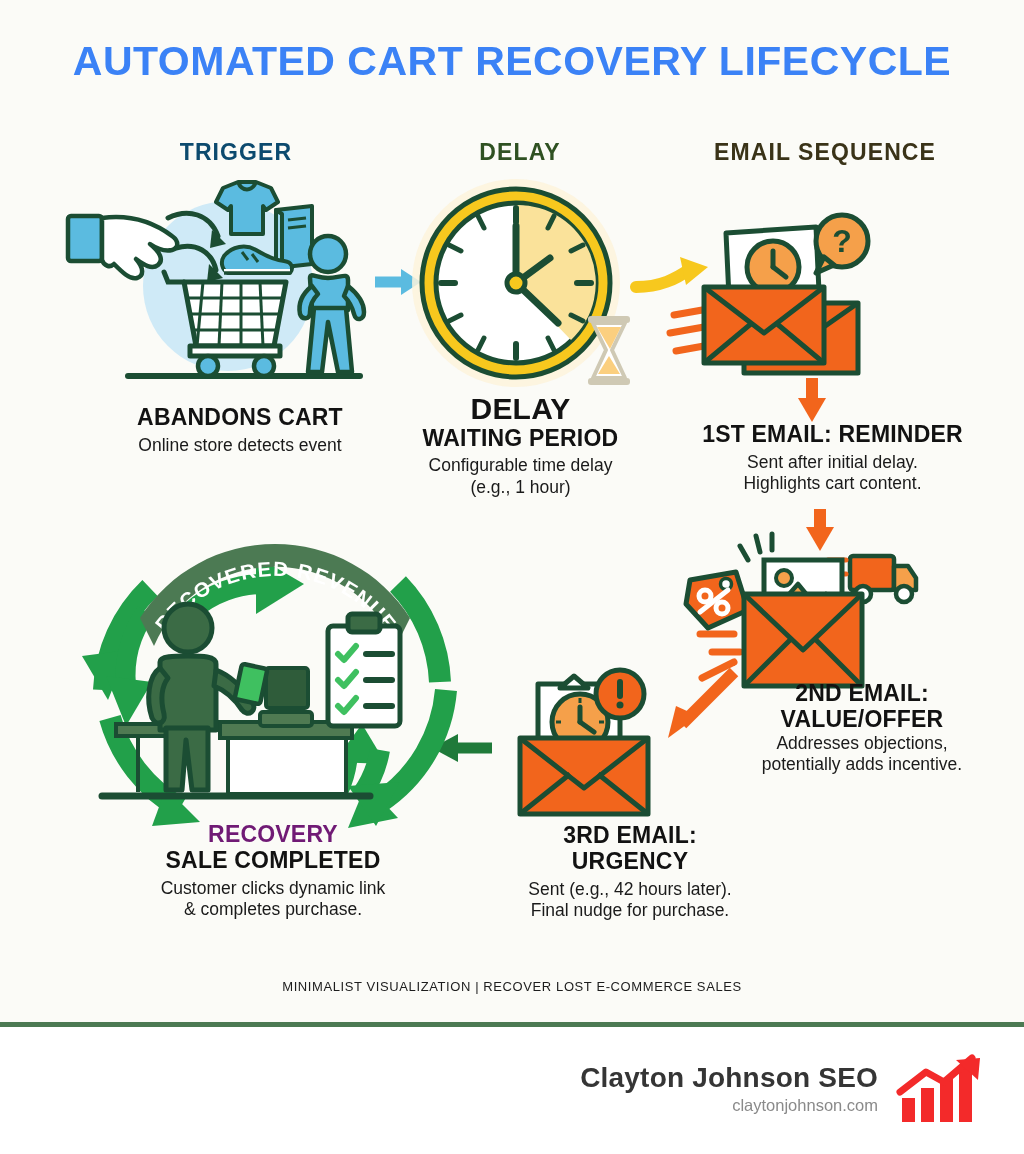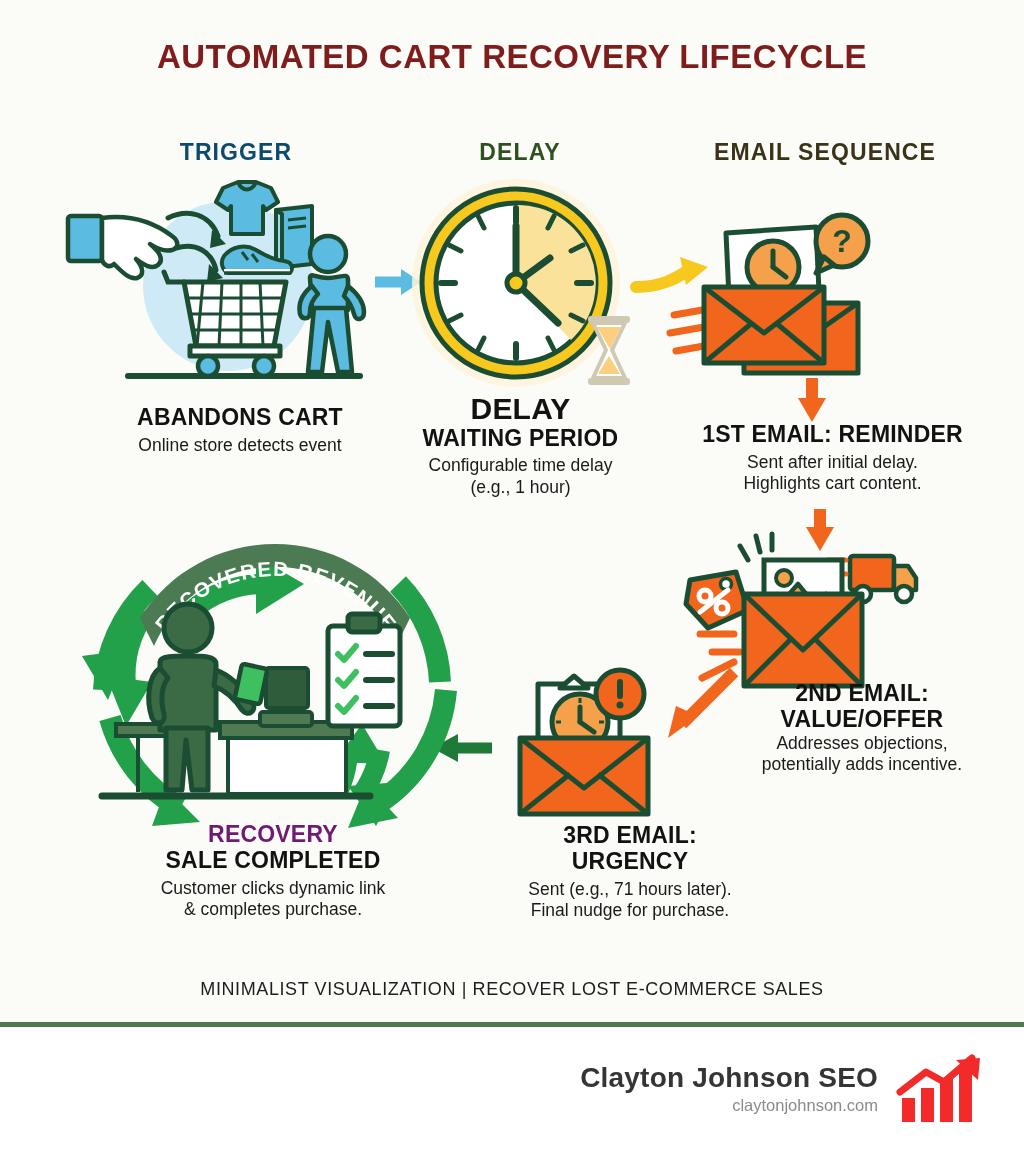--- a/index.html
+++ b/index.html
@@ -21,22 +21,22 @@
   }
   .divider{
     position:absolute;left:0;top:1022px;width:1024px;height:5px;
     background:#4c7a53;
   }
 
   
   .title{
     position:absolute;left:0;top:38px;width:1024px;
     text-align:center;
-    font-size:33px;font-weight:bold;letter-spacing:0.5px;
-    color:#7f1d1d;
+    font-size:41px;font-weight:bold;letter-spacing:0.5px;
+    color:#3b82f6;
     font-family:"Liberation Sans", sans-serif;
   }
 
   
   .sec-head{
     position:absolute;
     font-size:23px;font-weight:bold;letter-spacing:1.1px;
     text-align:center;
   }
   #head-trigger{left:116px;top:139px;width:240px;color:#0c4a6e;}
@@ -53,21 +53,21 @@
   #cap-trigger{left:60px;top:405px;width:360px;}
   #cap-delay{left:378px;top:392px;width:285px;}
   #cap-email1{left:660px;top:422px;width:345px;}
   #cap-email2{left:712px;top:681px;width:300px;}
   #cap-email3{left:480px;top:823px;width:300px;}
   #cap-recovery{left:78px;top:822px;width:390px;}
 
   
   .tagline{
     position:absolute;left:0;top:979px;width:1024px;text-align:center;
-    font-size:18px;letter-spacing:.6px;color:#1d1d1d;
+    font-size:13px;letter-spacing:.6px;color:#1d1d1d;
   }
 
   
   .brand{position:absolute;right:146px;top:1062px;text-align:right;}
   .brand .b1{font-size:28px;font-weight:bold;color:#353535;letter-spacing:.2px;}
   .brand .b2{font-size:16.5px;color:#8a8a8a;margin-top:2px;}
   .brandmark{position:absolute;right:36px;top:1058px;width:92px;height:66px;}
 
   svg{display:block;overflow:visible;}
   .illo{position:absolute;}
@@ -395,21 +395,21 @@
   <div class="cap" id="cap-email2">
     <div class="t1">2ND EMAIL:</div>
     <div class="t1">VALUE/OFFER</div>
     <div class="t2" style="margin-top:0">Addresses objections,</div>
     <div class="t2" style="margin-top:0">potentially adds incentive.</div>
   </div>
 
   <div class="cap" id="cap-email3">
     <div class="t1">3RD EMAIL:</div>
     <div class="t1">URGENCY</div>
-    <div class="t2">Sent (e.g., 71 hours later).</div>
+    <div class="t2">Sent (e.g., 42 hours later).</div>
     <div class="t2" style="margin-top:0">Final nudge for purchase.</div>
   </div>
 
   <div class="cap" id="cap-recovery">
     <div class="t1 green">RECOVERY</div>
     <div class="t1">SALE COMPLETED</div>
     <div class="t2">Customer clicks dynamic link</div>
     <div class="t2" style="margin-top:0">&amp; completes purchase.</div>
   </div>
 

